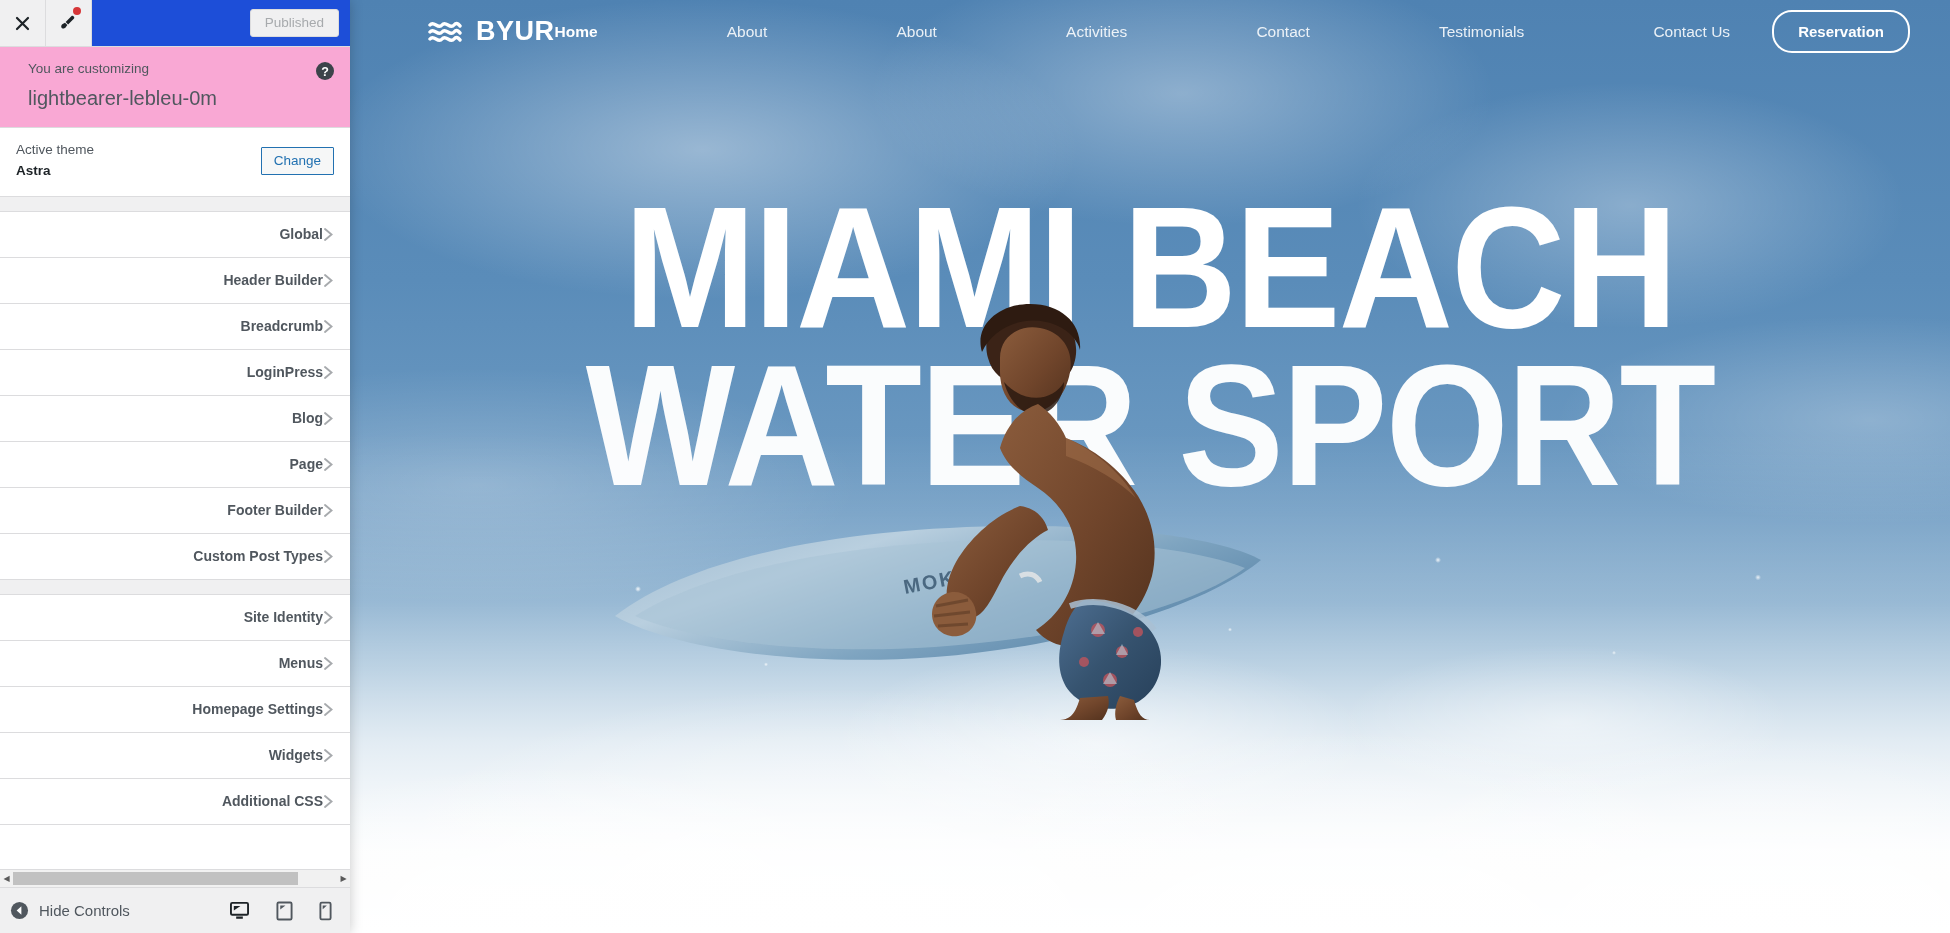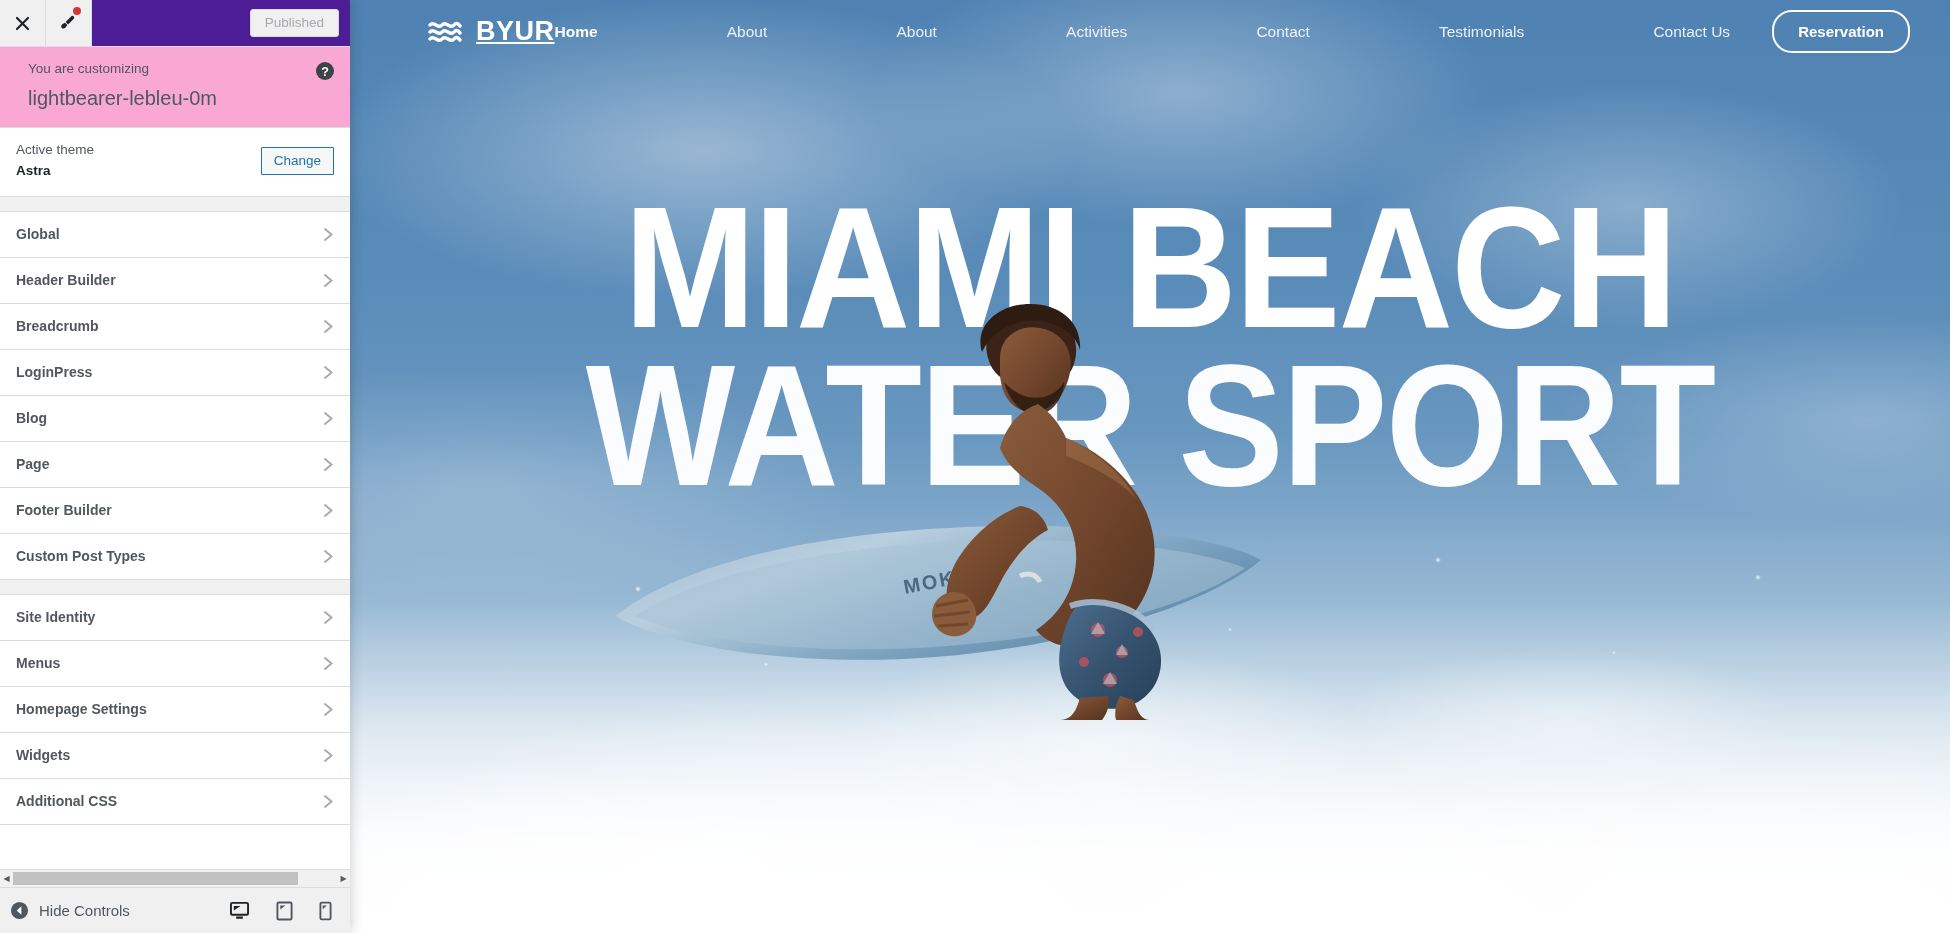--- a/index.html
+++ b/index.html
@@ -17,21 +17,21 @@
     width: 350px; height: 933px;
     background: #fff;
     box-shadow: 0 0 12px rgba(0,0,0,0.22);
     z-index: 20;
     display: flex; flex-direction: column;
   }
 
   
   .cz-topbar {
     height: 46px; min-height: 46px;
-    background: #4c1d95;
+    background: #1d4ed8;
     border-bottom: 1px solid #dcdcde;
     display: flex; align-items: stretch;
   }
   .cz-iconbtn {
     width: 45px; display: flex; align-items: center; justify-content: center;
     border-right: 1px solid #dcdcde;
     background: #f0f0f1; position: relative; cursor: pointer;
   }
   .cz-iconbtn svg { display: block; }
   .notif-dot {
@@ -87,20 +87,21 @@
     position: relative;
   }
   .cz-gap { height: 14px; background: #f0f0f1; border-bottom: 1px solid #dcdcde; }
   .cz-row {
     height: 45px;
     display: flex; align-items: center;
     padding: 0 16px;
     border-bottom: 1px solid #dcdcde;
     background: #fff; cursor: pointer;
     position: relative;
+    text-align: right;
   }
   .cz-row-label {
     font-size: 14px; color: #50575e; font-weight: bold;
     flex: 1; line-height: 1.4;
   }
   .cz-chev { color: #a7aaad; display: flex; align-items: center; }
 
   
   .cz-hscroll {
     height: 17px; min-height: 17px;
@@ -204,21 +205,21 @@
   }
 
   
   .site-header {
     position: absolute; left: 0; right: 0; top: 0; height: 63px;
     display: flex; align-items: center; z-index: 10;
     padding: 0 40px 0 78px;
   }
   .brand { display: flex; align-items: center; gap: 14px; cursor: pointer; }
   .brand-name {
-    color: #fff; font-size: 27px; font-weight: bold; letter-spacing: 0.5px; text-decoration: underline;
+    color: #fff; font-size: 27px; font-weight: bold; letter-spacing: 0.5px;
   }
   .nav {
     flex: 1; display: flex; align-items: center; justify-content: space-between;
     gap: 38px; padding-right: 42px;
   }
   .nav a {
     color: rgba(255,255,255,0.88);
     font-size: 15.5px; text-decoration: none; cursor: pointer; white-space: nowrap;
   }
   .nav a.active { color: #fff; font-weight: bold; }

